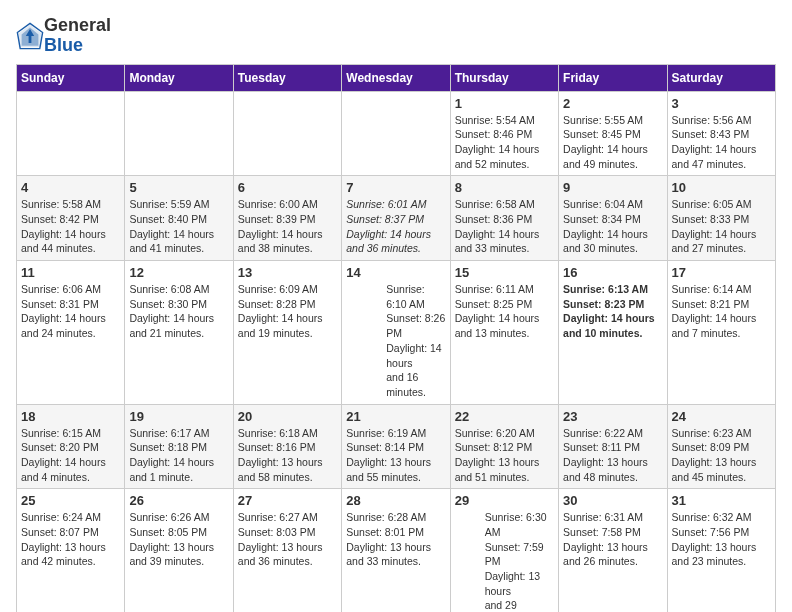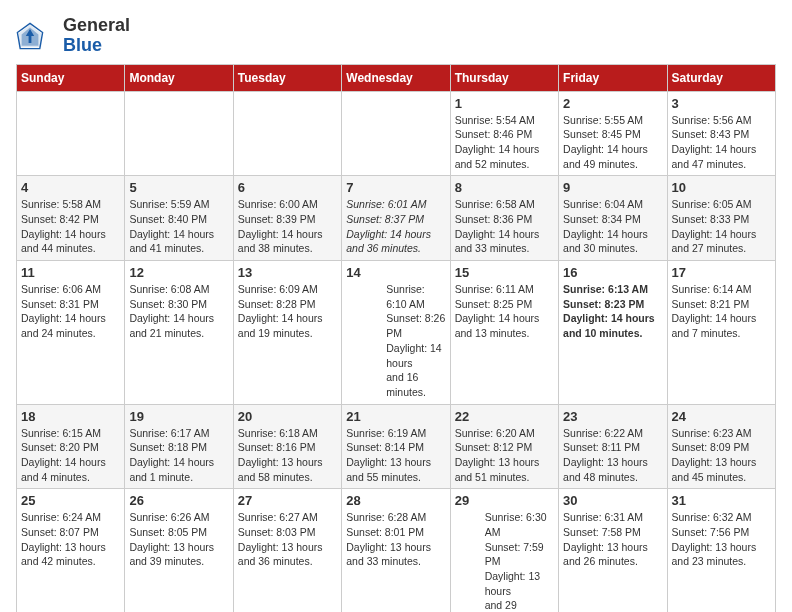--- a/index.html
+++ b/index.html
@@ -12,21 +12,21 @@
     }
     .header {
       display: flex;
       justify-content: space-between;
       align-items: flex-start;
       margin-bottom: 8px;
     }
     .logo {
       display: flex;
       align-items: center;
-      gap: 19px;
+      gap: 0;
     }
     .logo-text {
       display: flex;
       flex-direction: column;
       line-height: 1.1;
     }
     .logo-general {
       font-size: 18px;
       font-weight: bold;
       color: #333;
@@ -51,21 +51,21 @@
     .location {
       font-size: 14px;
       color: #555;
     }
     .calendar {
       width: 100%;
       border-collapse: collapse;
       font-size: 11px;
     }
     .calendar th {
-      background: #b91c1c;
+      background: #4c1d95;
       color: #fff;
       padding: 6px 4px;
       text-align: left;
       font-size: 12px;
       font-weight: bold;
       border: 1px solid #ccc;
     }
     .calendar td {
       border: 1px solid #ccc;
       vertical-align: top;

